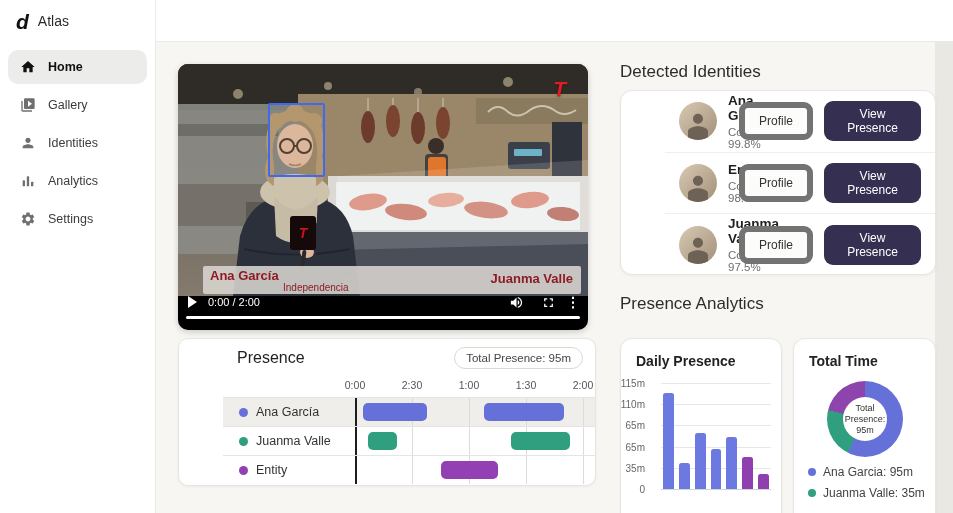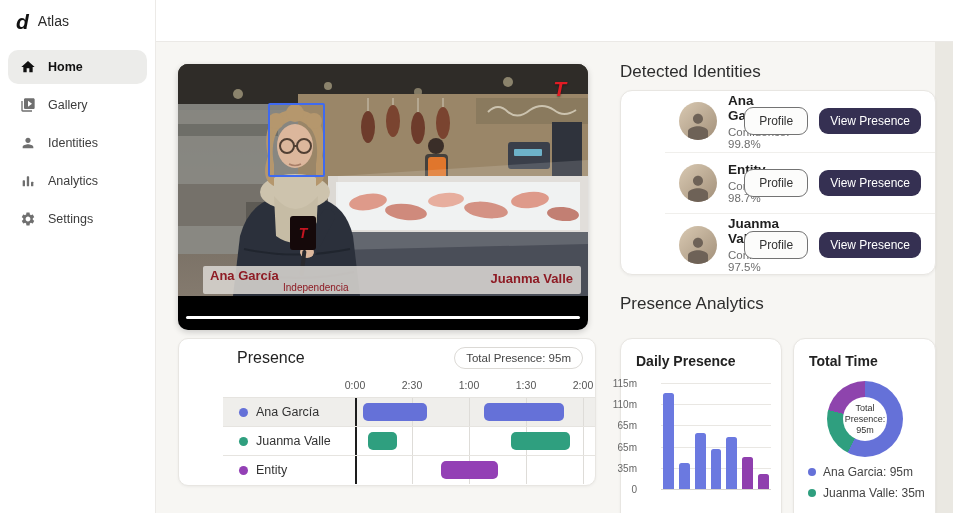--- a/index.html
+++ b/index.html
@@ -68,21 +68,21 @@
   .id-row { display:flex; align-items:center; gap:11px; padding:0 14px; height:61.5px;
     border-bottom:1px solid #f0efec; }
   .id-row:last-child { border-bottom:none; }
   .avatar { width:38px; height:38px; border-radius:50%; flex:0 0 auto;
     background:linear-gradient(135deg,#d9c9b2,#a2907a); display:flex; align-items:flex-end; justify-content:center; overflow:hidden; }
   .avatar svg { width:30px; height:30px; }
   .id-text { flex:1; min-width:0; }
   .id-name { font-size:13.5px; font-weight:bold; color:#1f1f1f; }
   .id-conf { font-size:11.5px; color:#6e6e6e; margin-top:3px; }
   .btn-light { padding:6px 14px; font-size:12px; color:#333; background:#fcfcfb;
-    border:1px solid #737373; border-radius:9px; cursor:pointer; font-family:inherit; }
+    border:6px solid #737373; border-radius:9px; cursor:pointer; font-family:inherit; }
   .btn-dark { padding:6px 11px; font-size:12px; color:#fff; background:#353052;
     border:none; border-radius:9px; cursor:pointer; font-family:inherit; }
 
   
   .presence-card { left:22px; top:296px; width:418px; height:148px; border-radius:10px; overflow:hidden; }
   .p-head { position:relative; height:38px; }
   .p-title { position:absolute; left:14px; top:10px; font-size:16px; color:#222; }
   .p-badge { position:absolute; right:12px; top:8px; font-size:11.5px; color:#444;
     border:1px solid #dbd9d5; background:#fff; border-radius:999px; padding:4px 11px; }
   .axis-row { display:flex; height:20px; }
@@ -96,21 +96,21 @@
   .dot { width:9px; height:9px; border-radius:50%; flex:0 0 auto; }
   .g-plot { flex:1; position:relative; margin-right:12px; }
   .vline { position:absolute; top:0; bottom:0; width:1px; background:#dedcd8; }
   .playhead { position:absolute; left:0; top:0; bottom:0; width:2px; background:#1d1d1d; }
   .g-bar { position:absolute; top:5px; height:18px; border-radius:5px; }
 
   
   .daily-card { left:464px; top:296px; width:162px; height:210px; }
   .mini-title { position:absolute; left:15px; top:14px; font-size:14px; font-weight:bold; color:#222; }
   .daily-ylabels { position:absolute; left:2px; top:44px; width:34px; height:106px; }
-  .ytick { position:absolute; right:20px; transform:translateY(-50%); font-size:10px; color:#666; }
+  .ytick { position:absolute; right:12px; transform:translateY(-50%); font-size:10px; color:#666; }
   .daily-plot { position:absolute; left:40px; top:44px; right:10px; height:106px; }
   .hline { position:absolute; left:0; right:0; height:1px; background:#e9e7e3; }
   .hline:last-child { background:#d6d4d0; }
   .daily-bars { position:absolute; left:2px; right:2px; bottom:0; top:0;
     display:flex; align-items:flex-end; gap:5px; }
   .dbar { flex:1; border-radius:2.5px 2.5px 0 0; }
 
   
   .total-card { left:637px; top:296px; width:143px; height:210px; }
   .donut { position:absolute; left:33px; top:42px; width:76px; height:76px; border-radius:50%; }
@@ -244,20 +244,31 @@
         <span>T</span>
       </div>
     <div class="mic-stick"></div>
 
     <div class="lower-third">
       <div class="lt-left">Ana García</div>
       <div class="lt-sub">Independencia</div>
       <div class="lt-right">Juanma Valle</div>
     </div>
 
+    <div class="controls">
+      <div class="play-btn"></div>
+      <div class="v-time">0:00 / 2:00</div>
+      <svg class="c-icon" style="right:64px" viewBox="0 0 24 24">
+          <path d="M3 9v6h4l5 5V4L7 9H3zm13.5 3c0-1.77-1.02-3.29-2.5-4.03v8.05c1.48-.73 2.5-2.25 2.5-4.02zM14 3.23v2.06c2.89.86 5 3.54 5 6.71s-2.11 5.85-5 6.71v2.06c4.01-.91 7-4.49 7-8.77s-2.99-7.86-7-8.77z"></path>
+        </svg>
+      <svg class="c-icon" style="right:32px" viewBox="0 0 24 24">
+          <path d="M7 14H5v5h5v-2H7v-3zm-2-4h2V7h3V5H5v5zm12 7h-3v2h5v-5h-2v3zM14 5v2h3v3h2V5h-5z"></path>
+        </svg>
+      <div class="kebab">⋮</div>
+    </div>
     <div class="progress"></div>
   </div>
 
   <div class="section-title" style="left:464px; top:20px;">Detected Identities</div>
   <div class="card identities-card">
       <div class="id-row">
         <div class="avatar">
        <svg viewBox="0 0 24 24">
             <path fill="#6e6257" d="M12 11c2.2 0 4-1.8 4-4s-1.8-4-4-4-4 1.8-4 4 1.8 4 4 4zm0 2c-2.7 0-8 1.3-8 4v7h16v-7c0-2.7-5.3-4-8-4z"></path>
           </svg>

